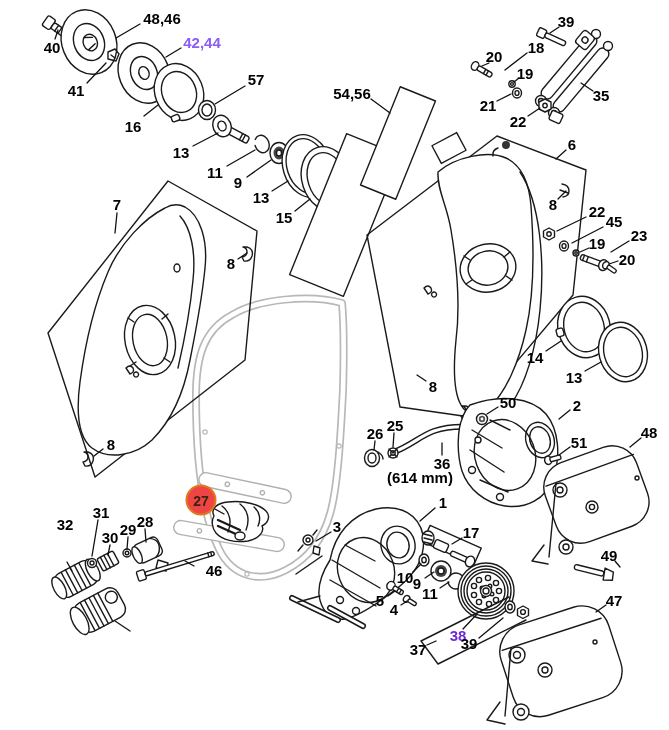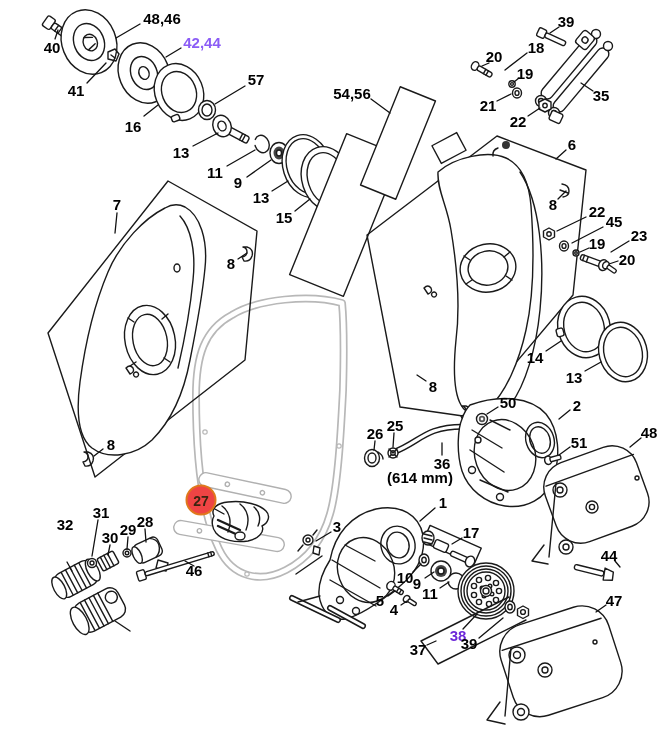--- a/index.html
+++ b/index.html
@@ -560,25 +560,25 @@
       <div class="lbl" style="color: rgb(0, 0, 0); left: 471px; top: 532px;">17</div>
       <div class="lbl" style="color: rgb(0, 0, 0); left: 337px; top: 526px;">3</div>
       <div class="lbl" style="color: rgb(0, 0, 0); left: 405px; top: 577px;">10</div>
       <div class="lbl" style="color: rgb(0, 0, 0); left: 417px; top: 583px;">9</div>
       <div class="lbl" style="color: rgb(0, 0, 0); left: 430px; top: 593px;">11</div>
       <div class="lbl" style="color: rgb(0, 0, 0); left: 380px; top: 600px;">5</div>
       <div class="lbl" style="color: rgb(0, 0, 0); left: 394px; top: 609px;">4</div>
       <div class="lbl" style="color: #6d28d9; left: 458px; top: 635px; text-align: right;">38</div>
       <div class="lbl" style="color: rgb(0, 0, 0); left: 469px; top: 643px;">39</div>
       <div class="lbl" style="color: rgb(0, 0, 0); left: 418px; top: 649px;">37</div>
-      <div class="lbl" style="color: rgb(0, 0, 0); left: 609px; top: 555px;">44</div>
+      <div class="lbl" style="color: rgb(0, 0, 0); left: 609px; top: 555px;">49</div>
       <div class="lbl" style="color: rgb(0, 0, 0); left: 614px; top: 600px;">47</div>
       <div class="lbl" style="color: rgb(0, 0, 0); left: 101px; top: 512px;">31</div>
       <div class="lbl" style="color: rgb(0, 0, 0); left: 110px; top: 537px;">30</div>
       <div class="lbl" style="color: rgb(0, 0, 0); left: 128px; top: 529px;">29</div>
       <div class="lbl" style="color: rgb(0, 0, 0); left: 145px; top: 521px;">28</div>
       <div class="lbl" style="color: rgb(0, 0, 0); left: 65px; top: 524px;">32</div>
       <div class="badge" style="background: #ef4444; border: 2.5px solid rgb(224, 120, 28); color: rgb(58, 36, 16); left: 201px; top: 500px;">27</div>
-      <div class="lbl" style="color: rgb(0, 0, 0); left: 194px; top: 570px;">46</div>
+      <div class="lbl" style="color: rgb(0, 0, 0); left: 214px; top: 570px;">46</div>
       <div class="ann" style="left: 420px; top: 477px;">(614 mm)</div>
     </div>
 
 </div>
 
 </body></html>

